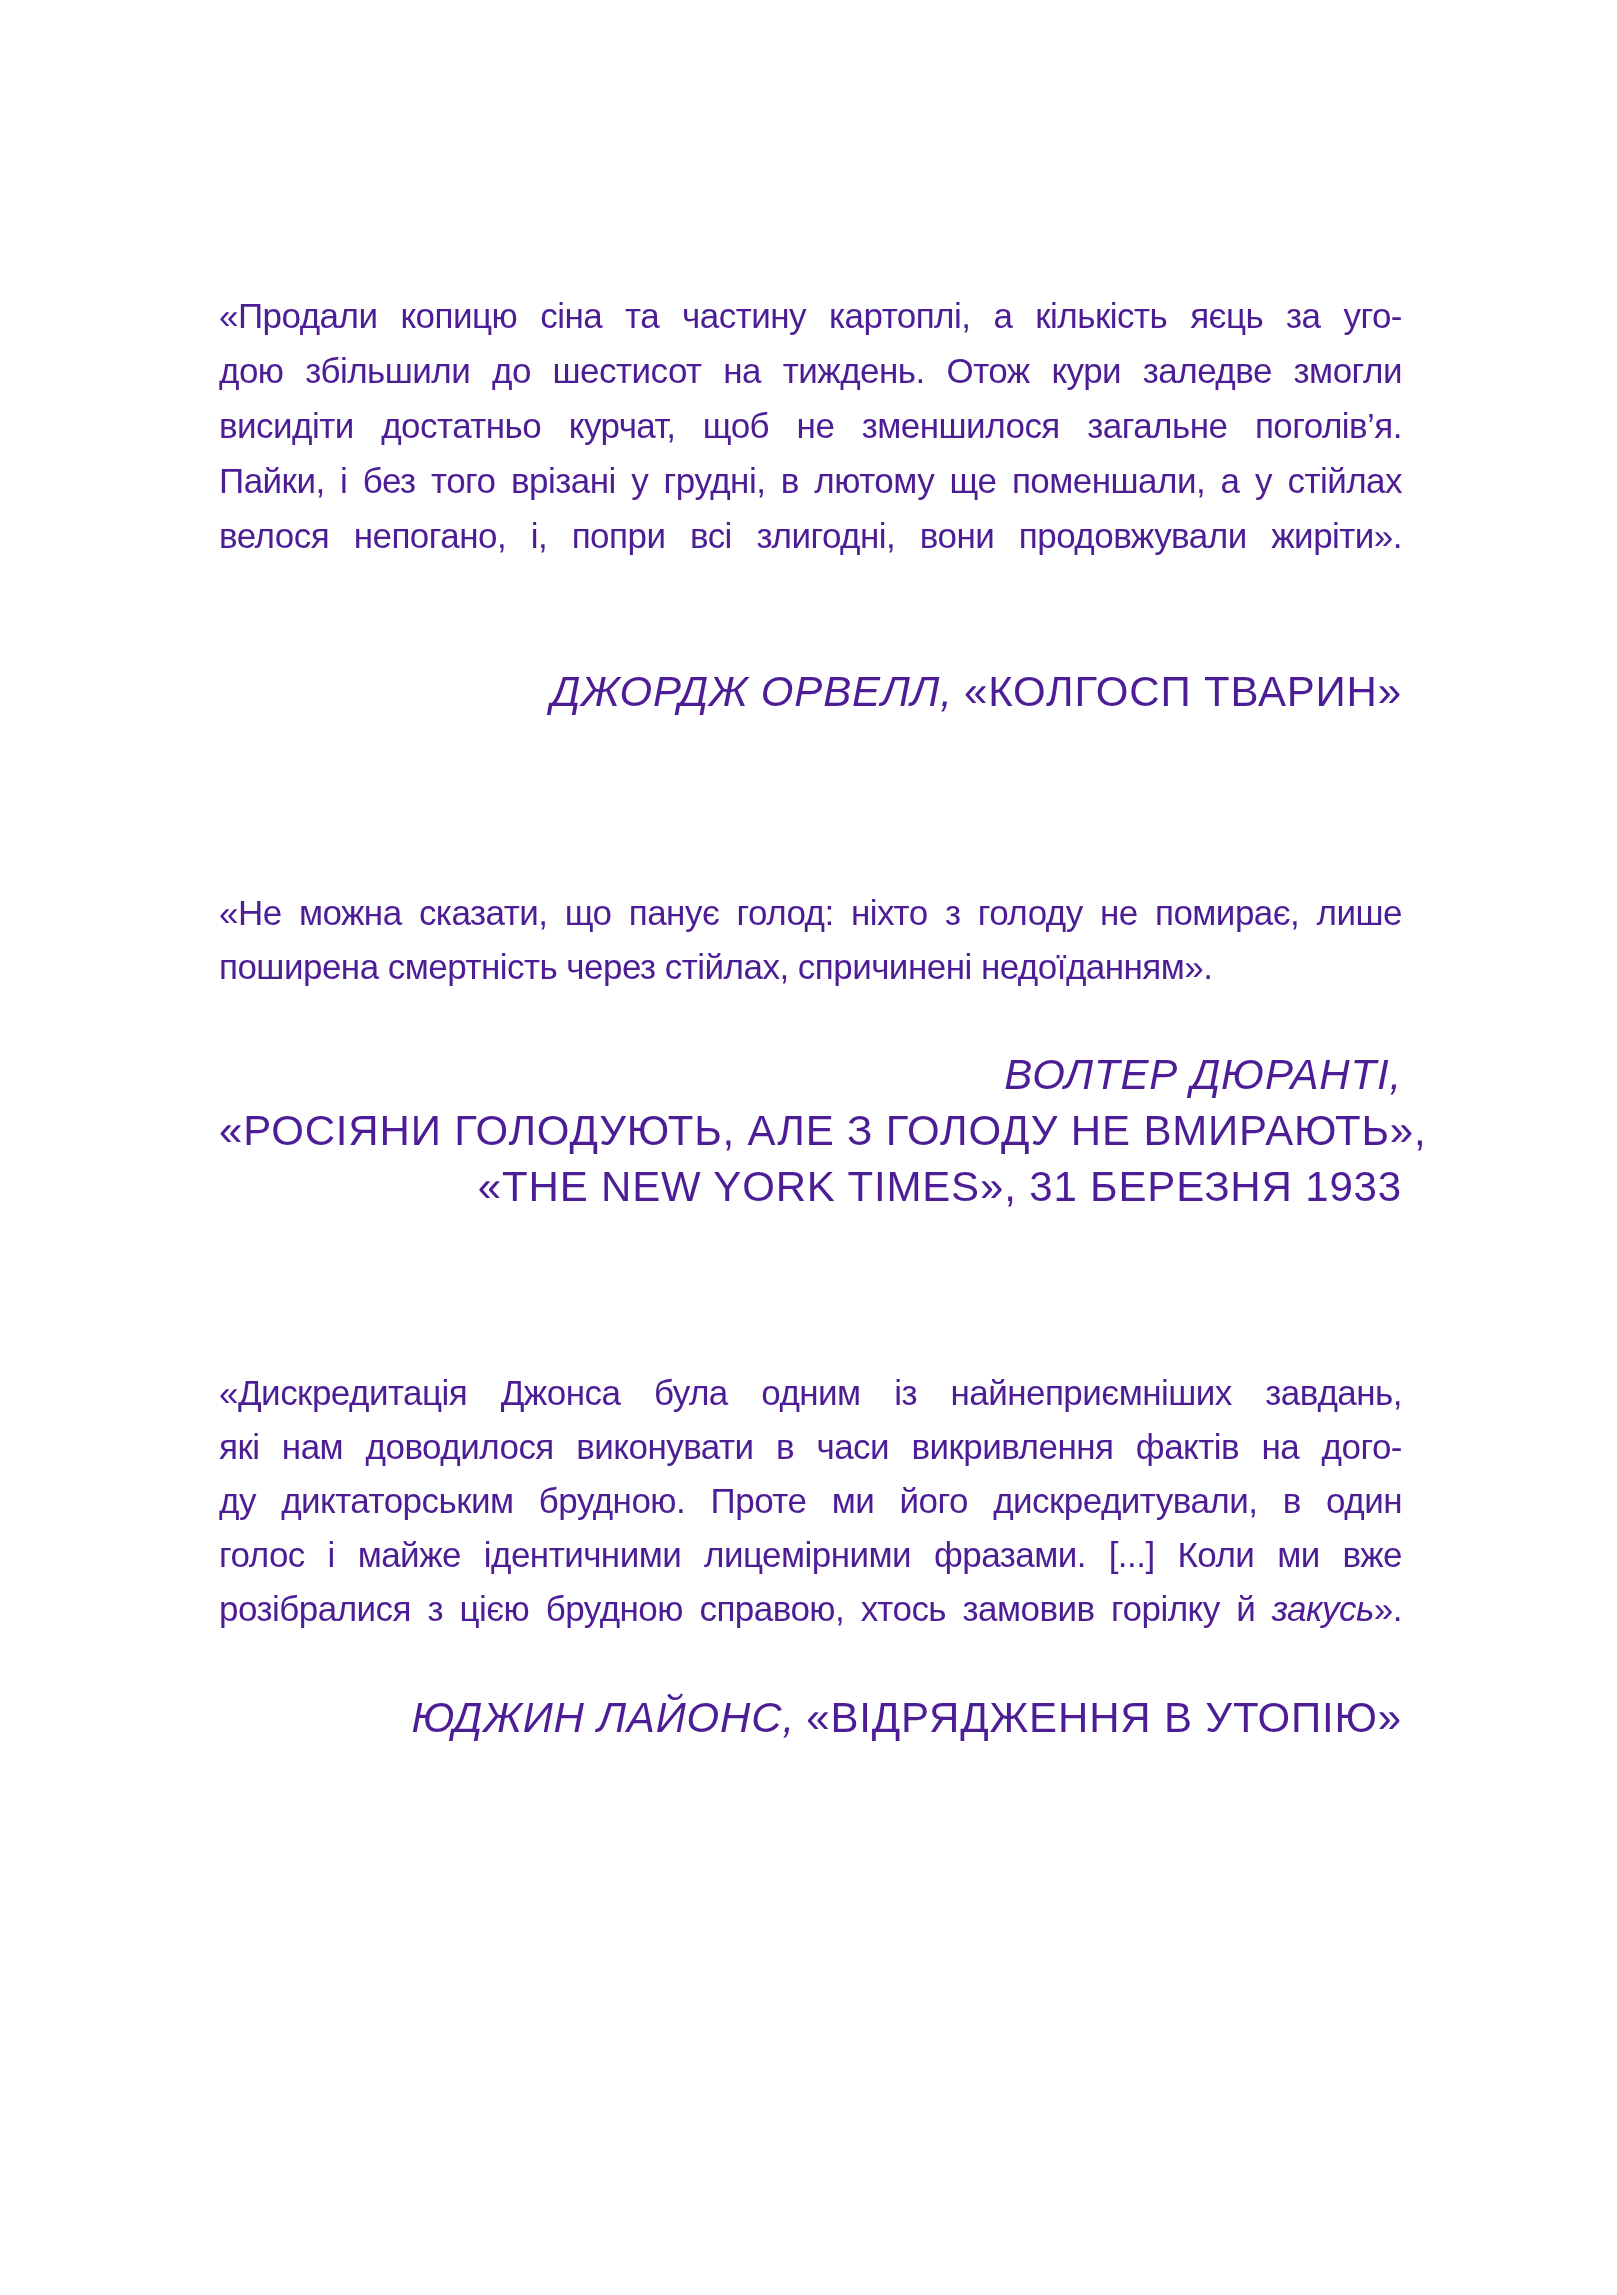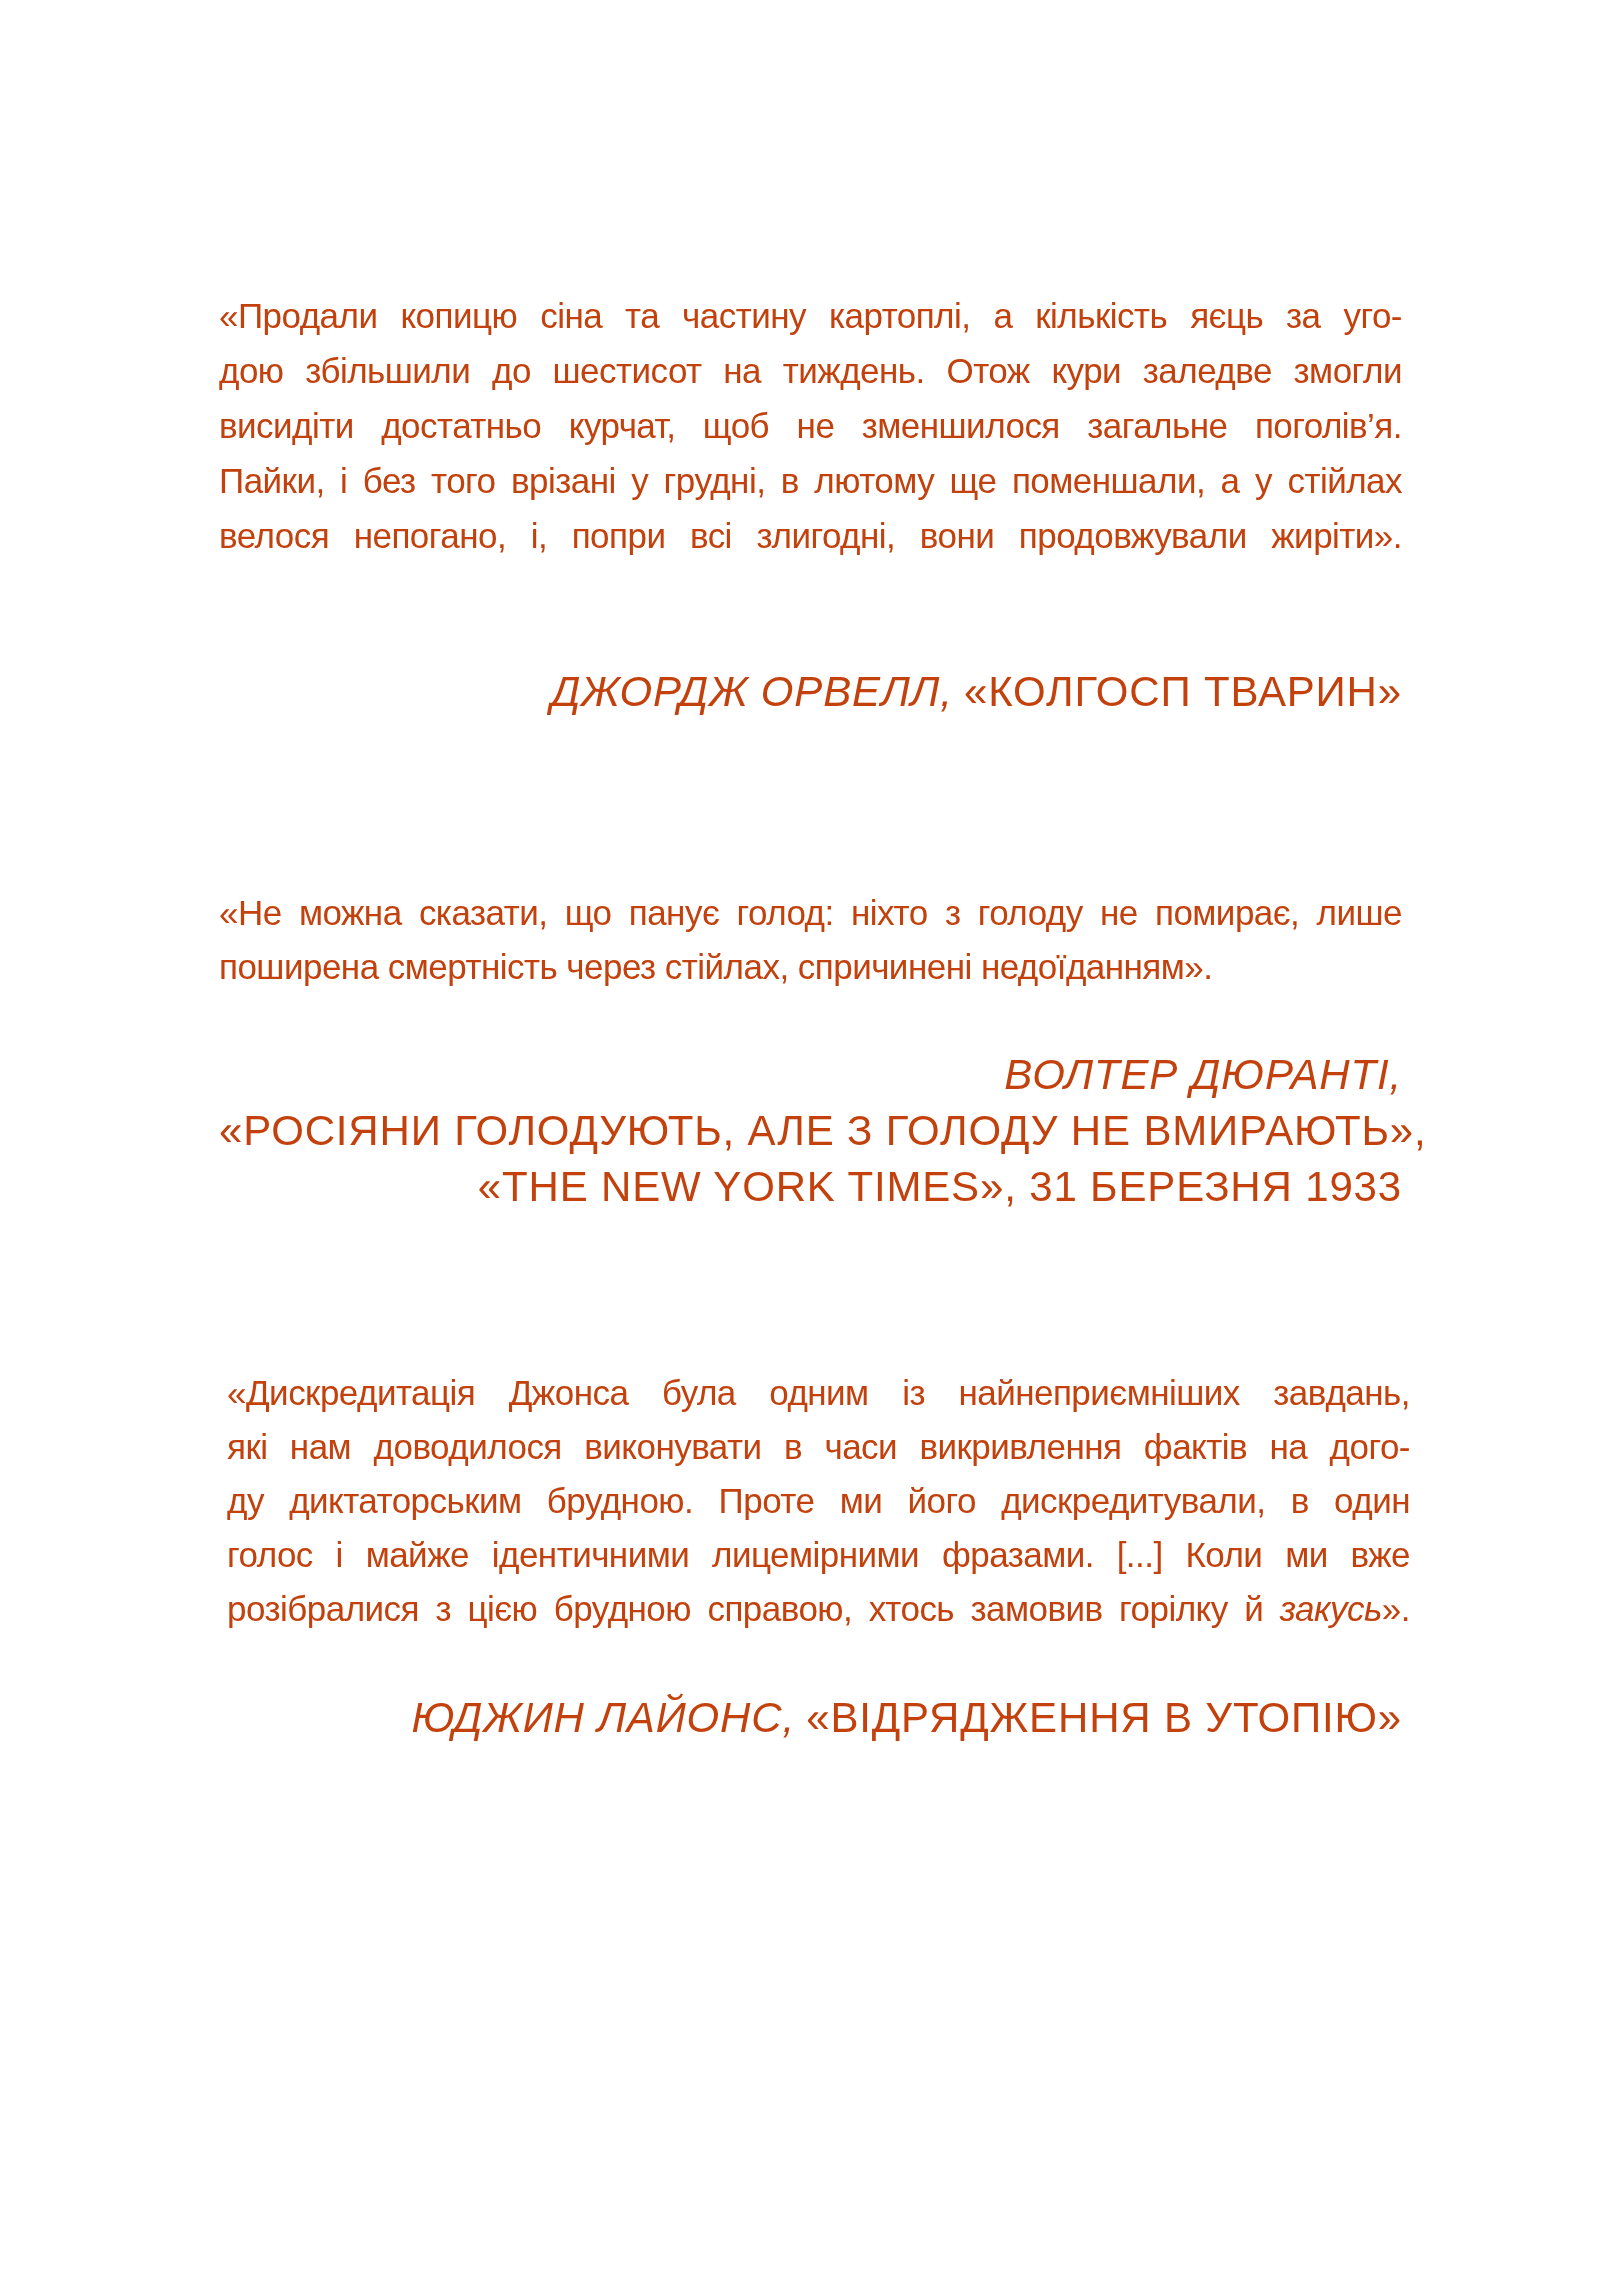--- a/index.html
+++ b/index.html
@@ -14,21 +14,21 @@
   }
   .block {
     position: absolute;
     left: 219px;
     width: 1183px;
   }
   
   .quote { font-size: 35px; letter-spacing: -0.015em; }
   .q1 { top: 288px;  line-height: 55px; }
   .q2 { top: 886px; line-height: 54px; }
-  .q3 { top: 1366px; line-height: 54px; margin-left: 8px; }
+  .q3 { top: 1366px; line-height: 54px; }
   .jline {
     display: block;
     white-space: nowrap;
     text-align: justify;
     text-align-last: justify;
   }
   .jline.natural { text-align-last: left; }
   .jline em { font-style: italic; }
 
   
@@ -41,21 +41,21 @@
   .a1 { top: 664px; }
   .a2 { top: 1047px; }
   .a3 { top: 1690px; }
   .attr-line { display: block; white-space: nowrap; }
   .attr .it { font-style: italic; }
   .attr .src { margin-left: 0.27em; }
 </style>
 </head>
 <body>
 
-<div class="page" style="background: rgb(255, 255, 255); color: #c2410c;">
+<div class="page" style="background: rgb(255, 255, 255); color: #4c1d95;">
 
   <div class="block quote q1">
     <span class="jline">«Продали копицю сіна та частину картоплі, а кількість яєць за уго-</span>
     <span class="jline">дою збільшили до шестисот на тиждень. Отож кури заледве змогли</span>
     <span class="jline">висидіти достатньо курчат, щоб не зменшилося загальне поголів’я.</span>
     <span class="jline">Пайки, і без того врізані у грудні, в лютому ще поменшали, а у стійлах</span>
     <span class="jline">велося непогано, і, попри всі злигодні, вони продовжували жиріти».</span>
   </div>
 
   <div class="block attr a1">

